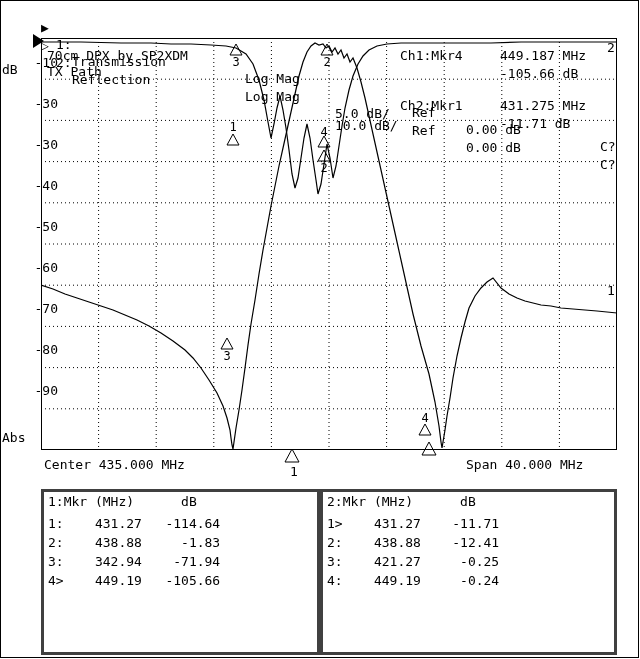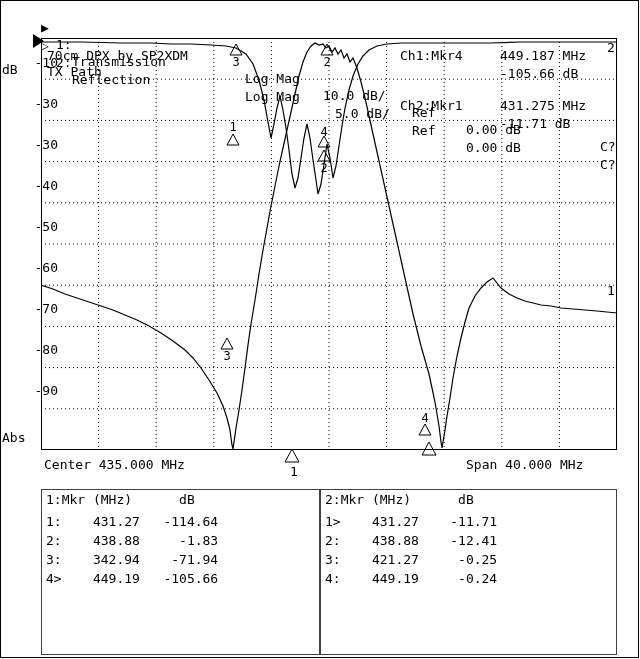--- a/index.html
+++ b/index.html
@@ -102,21 +102,21 @@
     position: absolute;
     font-size: 13px;
     white-space: pre;
   }
 
   
   .tbl {
     position: absolute;
     top: 489px;
     height: 166px;
-    border: 1px solid #404040;
+    border: 3px solid #404040;
     box-sizing: border-box;
     font-size: 13px;
   }
   .tbl.left  { left: 41px;  width: 279px; }
   .tbl.right { left: 320px; width: 297px; }
   .tbl-head {
     position: absolute;
     top: 2px;
     left: 4px;
     white-space: pre;
@@ -140,21 +140,21 @@
 </head>
 <body>
 
 <div class="vna">
 
   <div class="ch-line ch1">
     <span class="ch-cell" style="left:41px;">▶</span>
     <span class="ch-cell" style="left:56px;">1:</span>
     <span class="ch-cell" style="left:72px;">Transmission</span>
     <span class="ch-cell" style="left:245px;">Log Mag</span>
-    <span class="ch-cell" style="left:323px;">10.0 dB/</span>
+    <span class="ch-cell" style="left:335px;margin-top:30px;">10.0 dB/</span>
     <span class="ch-cell" style="left:412px;">Ref</span>
     <span class="ch-cell" style="left:466px;">0.00 dB</span>
     <span class="ch-cell" style="left:600px;">C?</span>
   </div>
 
   <div class="ch-line ch2">
     <span class="ch-cell" style="left:41px;">▷</span>
     <span class="ch-cell" style="left:56px;">2:</span>
     <span class="ch-cell" style="left:72px;">Reflection</span>
     <span class="ch-cell" style="left:245px;">Log Mag</span>

